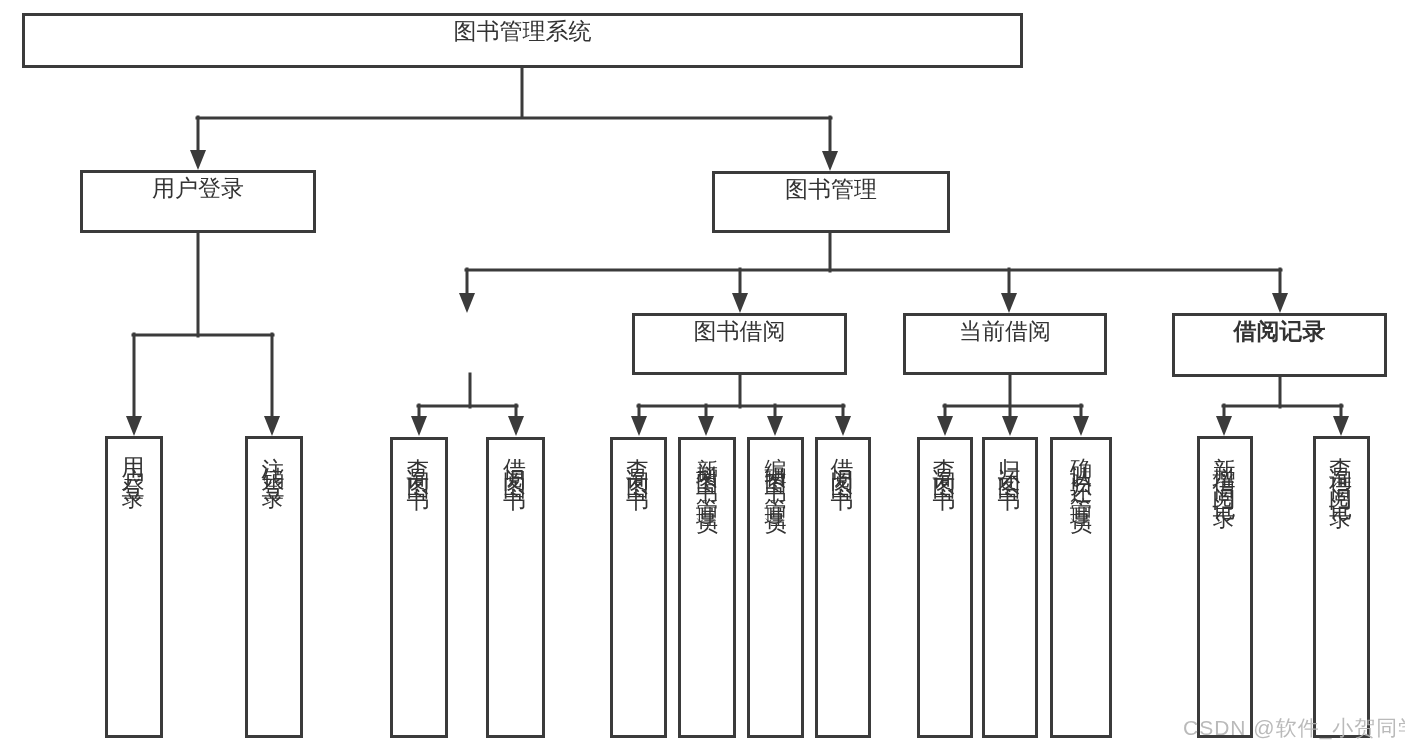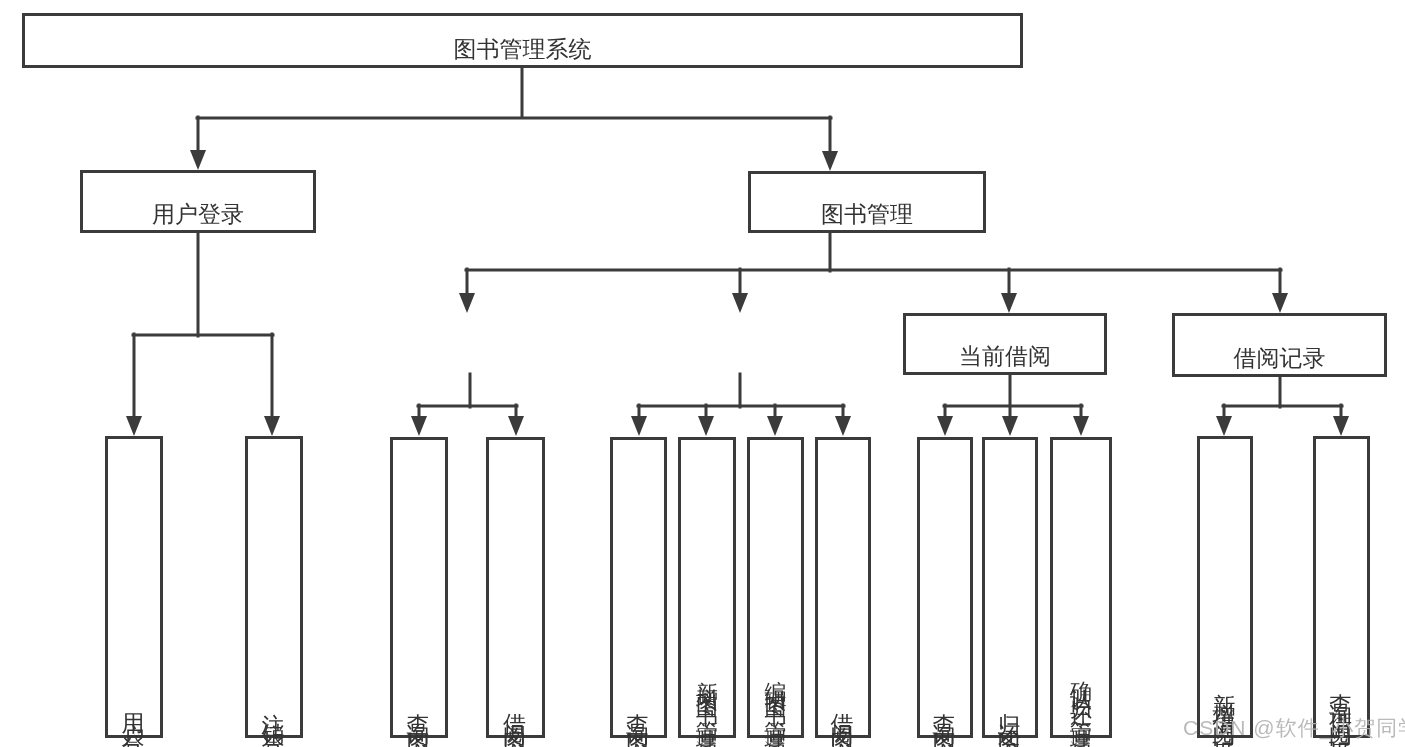--- a/index.html
+++ b/index.html
@@ -32,21 +32,21 @@
     fill: none;
     stroke-linecap: square;
   }
   .connectors polygon { fill: var(--line); }
   .node {
     position: absolute;
     box-sizing: border-box;
     border: 3px solid var(--line);
     background: var(--background);
     display: flex;
-    align-items: flex-end;
+    align-items: flex-start;
     justify-content: center;
     color: var(--text);
     font-size: 23px;
     z-index: 2;
   }
   .vnode span {
     writing-mode: vertical-rl;
     text-orientation: mixed;
     letter-spacing: 10px;
     white-space: nowrap;
@@ -105,28 +105,31 @@
     <polygon points="1333,416 1349,416 1341,436"></polygon>
   </svg>
 
   <div class="node" style="left:22px; top:13px; width:1001px; height:55px;">
     <span>图书管理系统</span>
   </div>
 
   <div class="node" style="left:80px; top:170px; width:236px; height:63px;">
     <span>用户登录</span>
   </div>
-  <div class="node" style="left:712px; top:171px; width:238px; height:62px;margin-left:36px;">
+  <div class="node" style="left:712px; top:171px; width:238px; height:62px;">
     <span>图书管理</span>
   </div>
 
+  <div class="node" style="left:632px; top:313px; width:215px; height:62px;">
+    <span>图书借阅</span>
+  </div>
   <div class="node" style="left:903px; top:313px; width:204px; height:62px;">
     <span>当前借阅</span>
   </div>
-  <div class="node" style="left:1172px; top:313px; width:215px; height:64px;">
+  <div class="node" style="left:1172px; top:313px; width:215px; height:64px;font-weight:bold;">
     <span>借阅记录</span>
   </div>
 
   <div class="node vnode" style="left:105px; top:436px; width:58px; height:302px;">
     <span>用户登录</span>
   </div>
   <div class="node vnode" style="left:245px; top:436px; width:58px; height:302px;">
     <span>注销登录</span>
   </div>
 

